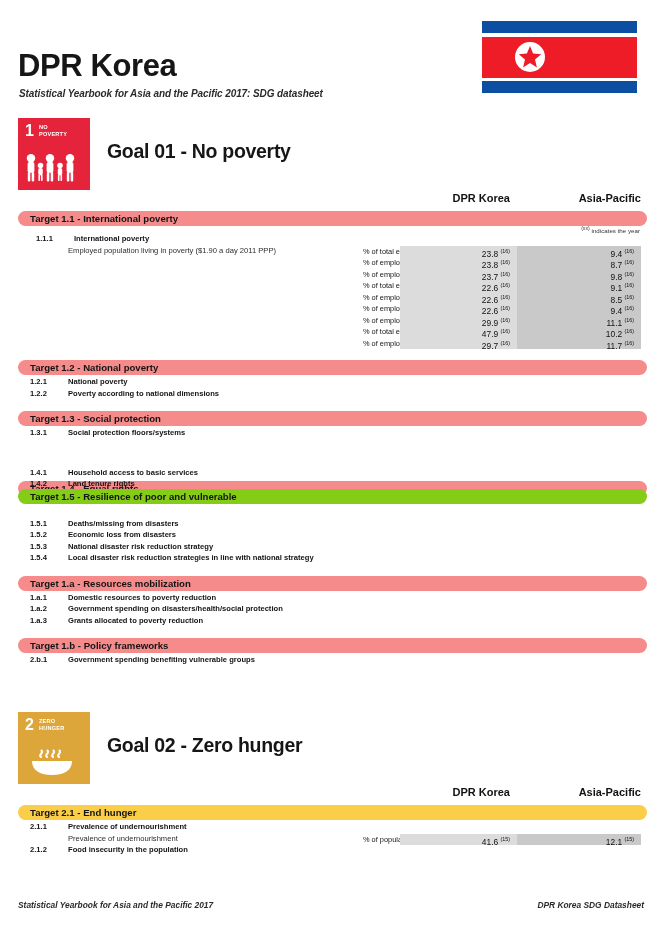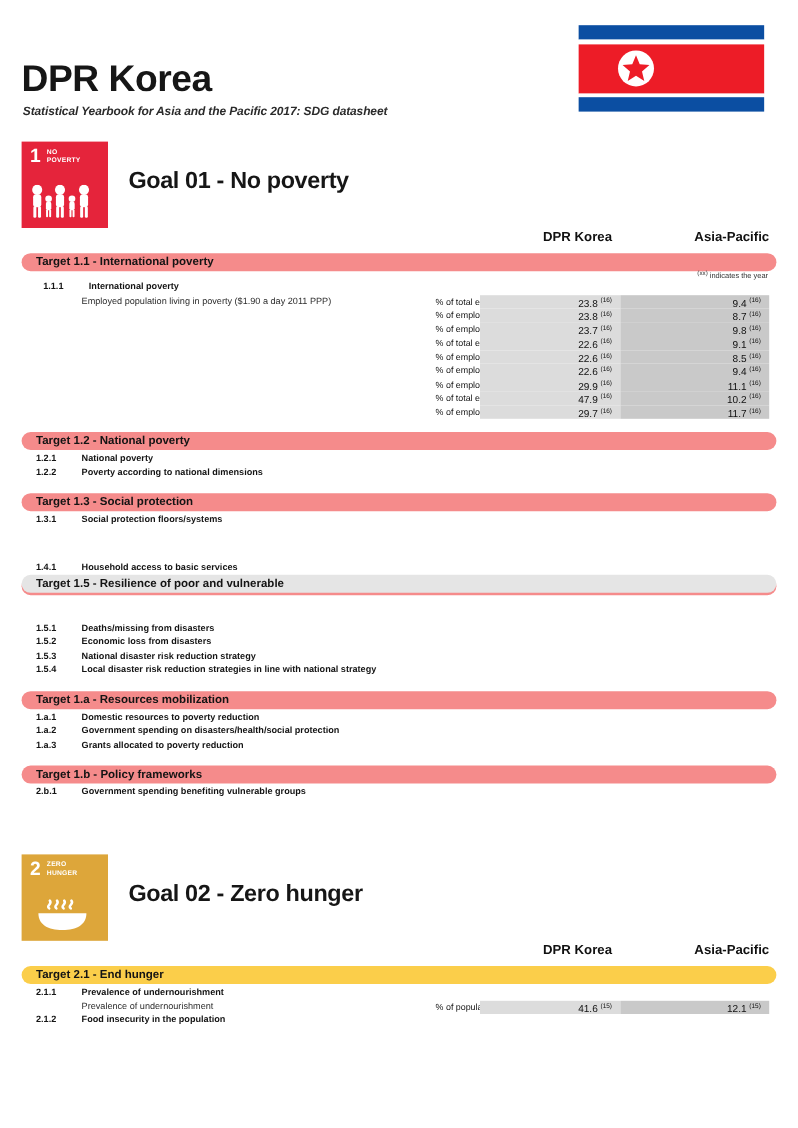--- a/index.html
+++ b/index.html
@@ -380,21 +380,21 @@
           <div class="tb-label">Target 1.4 - Equal rights</div>
         </div>
         <div class="ind" style="position: absolute; left: 0px; right: 0px; top: 349.5px;">
           <div class="code">1.4.1</div>
          <div class="name">Household access to basic services</div>
         </div>
         <div class="ind" style="position: absolute; left: 0px; right: 0px; top: 361px;">
           <div class="code">1.4.2</div>
          <div class="name">Land tenure rights</div>
         </div>
-        <div class="target-bar" style="position: absolute; left: 0px; right: 0px; top: 359px; background: #e5e5e5;">
+        <div class="target-bar" style="position: absolute; left: 0px; right: 0px; top: 369px; background: #84cc16;">
           <div class="tb-label">Target 1.5 - Resilience of poor and vulnerable</div>
         </div>
         <div class="ind" style="position: absolute; left: 0px; right: 0px; top: 400.5px;">
           <div class="code">1.5.1</div>
          <div class="name">Deaths/missing from disasters</div>
         </div>
         <div class="ind" style="position: absolute; left: 0px; right: 0px; top: 412px;">
           <div class="code">1.5.2</div>
          <div class="name">Economic loss from disasters</div>
         </div>
@@ -466,14 +466,18 @@
          <div class="name">Food insecurity in the population</div>
         </div>
         <div class="drow" style="position: absolute; left: 0px; right: 0px; top: 121.5px;">
           <div class="measure">% of population</div>
            <div class="cell cell-dprk"><span class="v">41.6</span> <sup>(15)</sup></div>
            <div class="cell cell-ap"><span class="v">12.1</span> <sup>(15)</sup></div>
         </div>
       </div>
     </div>
 
+  <div class="footer">
+    <div class="fl">Statistical Yearbook for Asia and the Pacific 2017</div>
+    <div class="fr">DPR Korea SDG Datasheet</div>
+  </div>
 
 </div>
 
 </body></html>

